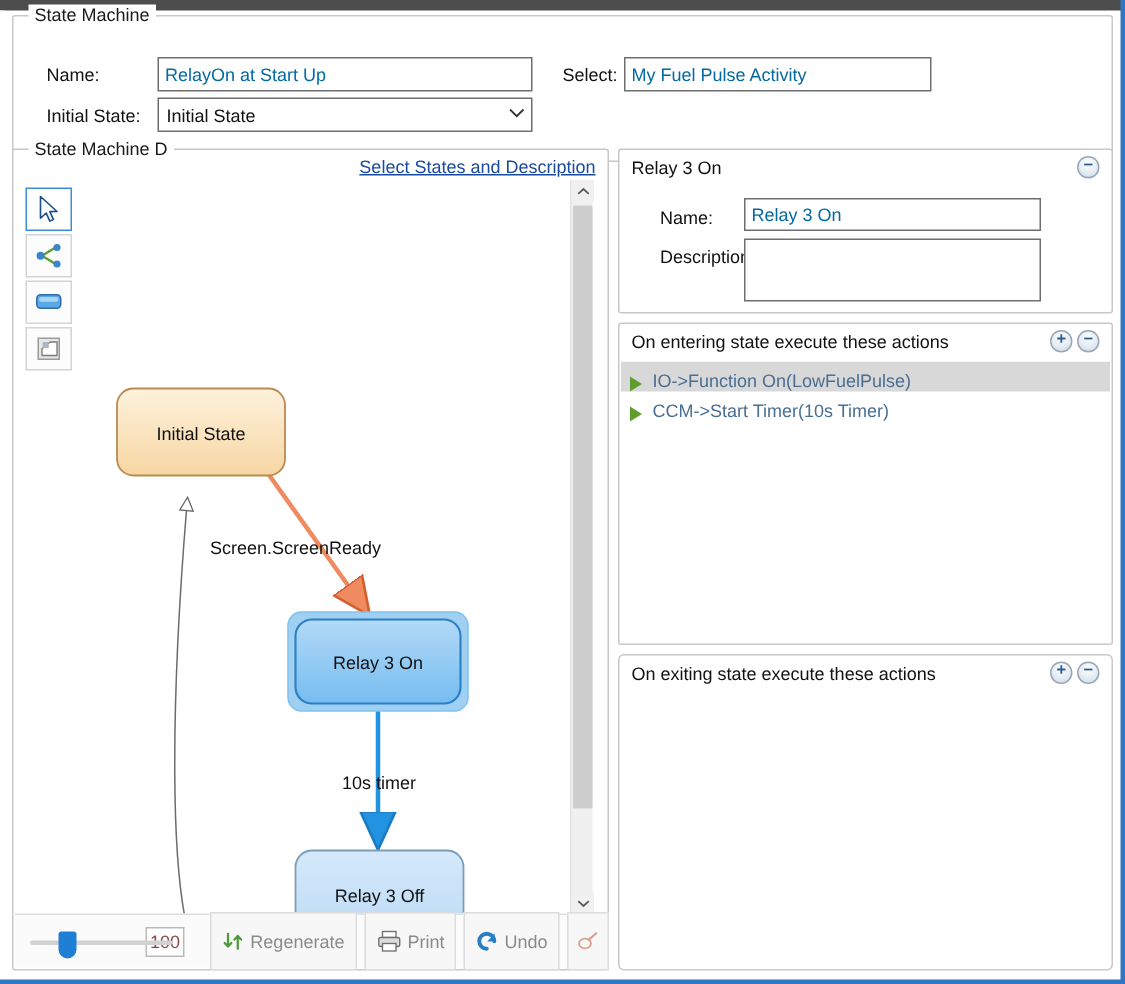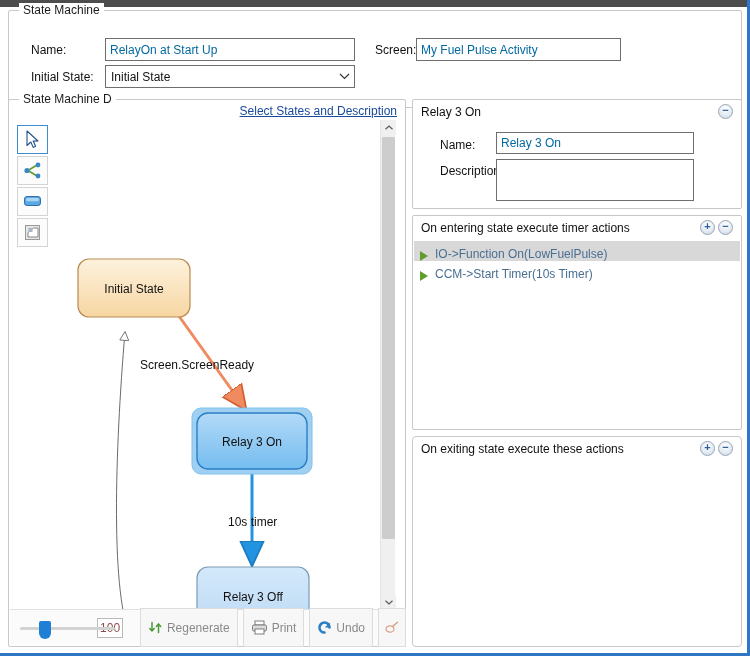--- a/index.html
+++ b/index.html
@@ -366,21 +366,21 @@
   <div class="left-frame-bar"></div>
   <div class="right-frame-bar"></div>
   <div class="bottom-frame-bar"></div>
 
   <div class="groupbox" id="state-machine-group">
     <div class="groupbox-title" id="sm-title">State Machine</div>
 
     <div class="field-label" style="left:22px; top:32px;">Name:</div>
     <input class="text-input" id="sm-name-input" style="left: 96px; top: 27px; width: 250px; height: 23px;" value="RelayOn at Start Up">
 
-    <div class="field-label" style="left:366px; top:32px;">Screen:</div>
+    <div class="field-label" style="left:366px; top:32px;">Select:</div>
     <input class="text-input" id="sm-group-input" style="left: 407px; top: 27px; width: 205px; height: 23px;" value="My Fuel Pulse Activity">
 
     <div class="field-label" style="left:22px; top:59px;">Initial State:</div>
     <div class="combo-wrap" style="left:96px; top:63px; width:250px; height:23px; top:54px;">
       <span class="combo-value">Initial State</span>
       <span class="combo-arrow">
         <svg width="11" height="8" viewBox="0 0 11 8">
             <path d="M1 2 L5.5 6.5 L10 2" fill="none" stroke="#333" stroke-width="1.2"></path>
           </svg>
       </span>
@@ -539,21 +539,21 @@
     </div>
 
     <div class="field-label" style="left:27px; top:38px;">Name:</div>
     <input class="text-input" style="left: 83px; top: 32px; width: 198px; height: 22px;" value="Relay 3 On">
 
     <div class="field-label" style="left:27px; top:64px;">Description:</div>
     <textarea class="desc-box text-input" style="left: 83px; top: 59px; width: 198px; height: 42px; resize: none; padding-top: 2px;"></textarea>
   </div>
 
   <div class="groupbox" id="actions-enter-group">
-    <div class="panel-header">On entering state execute timer actions</div>
+    <div class="panel-header">On entering state execute these actions</div>
     <div class="circle-btn" style="right:26px;">
       <span class="glyph">+</span>
     </div>
     <div class="circle-btn" style="right:8px;">
       <span class="glyph">−</span>
     </div>
 
     <div class="action-list">
       <div class="action-row selected">
         <span class="play-tri"></span>

